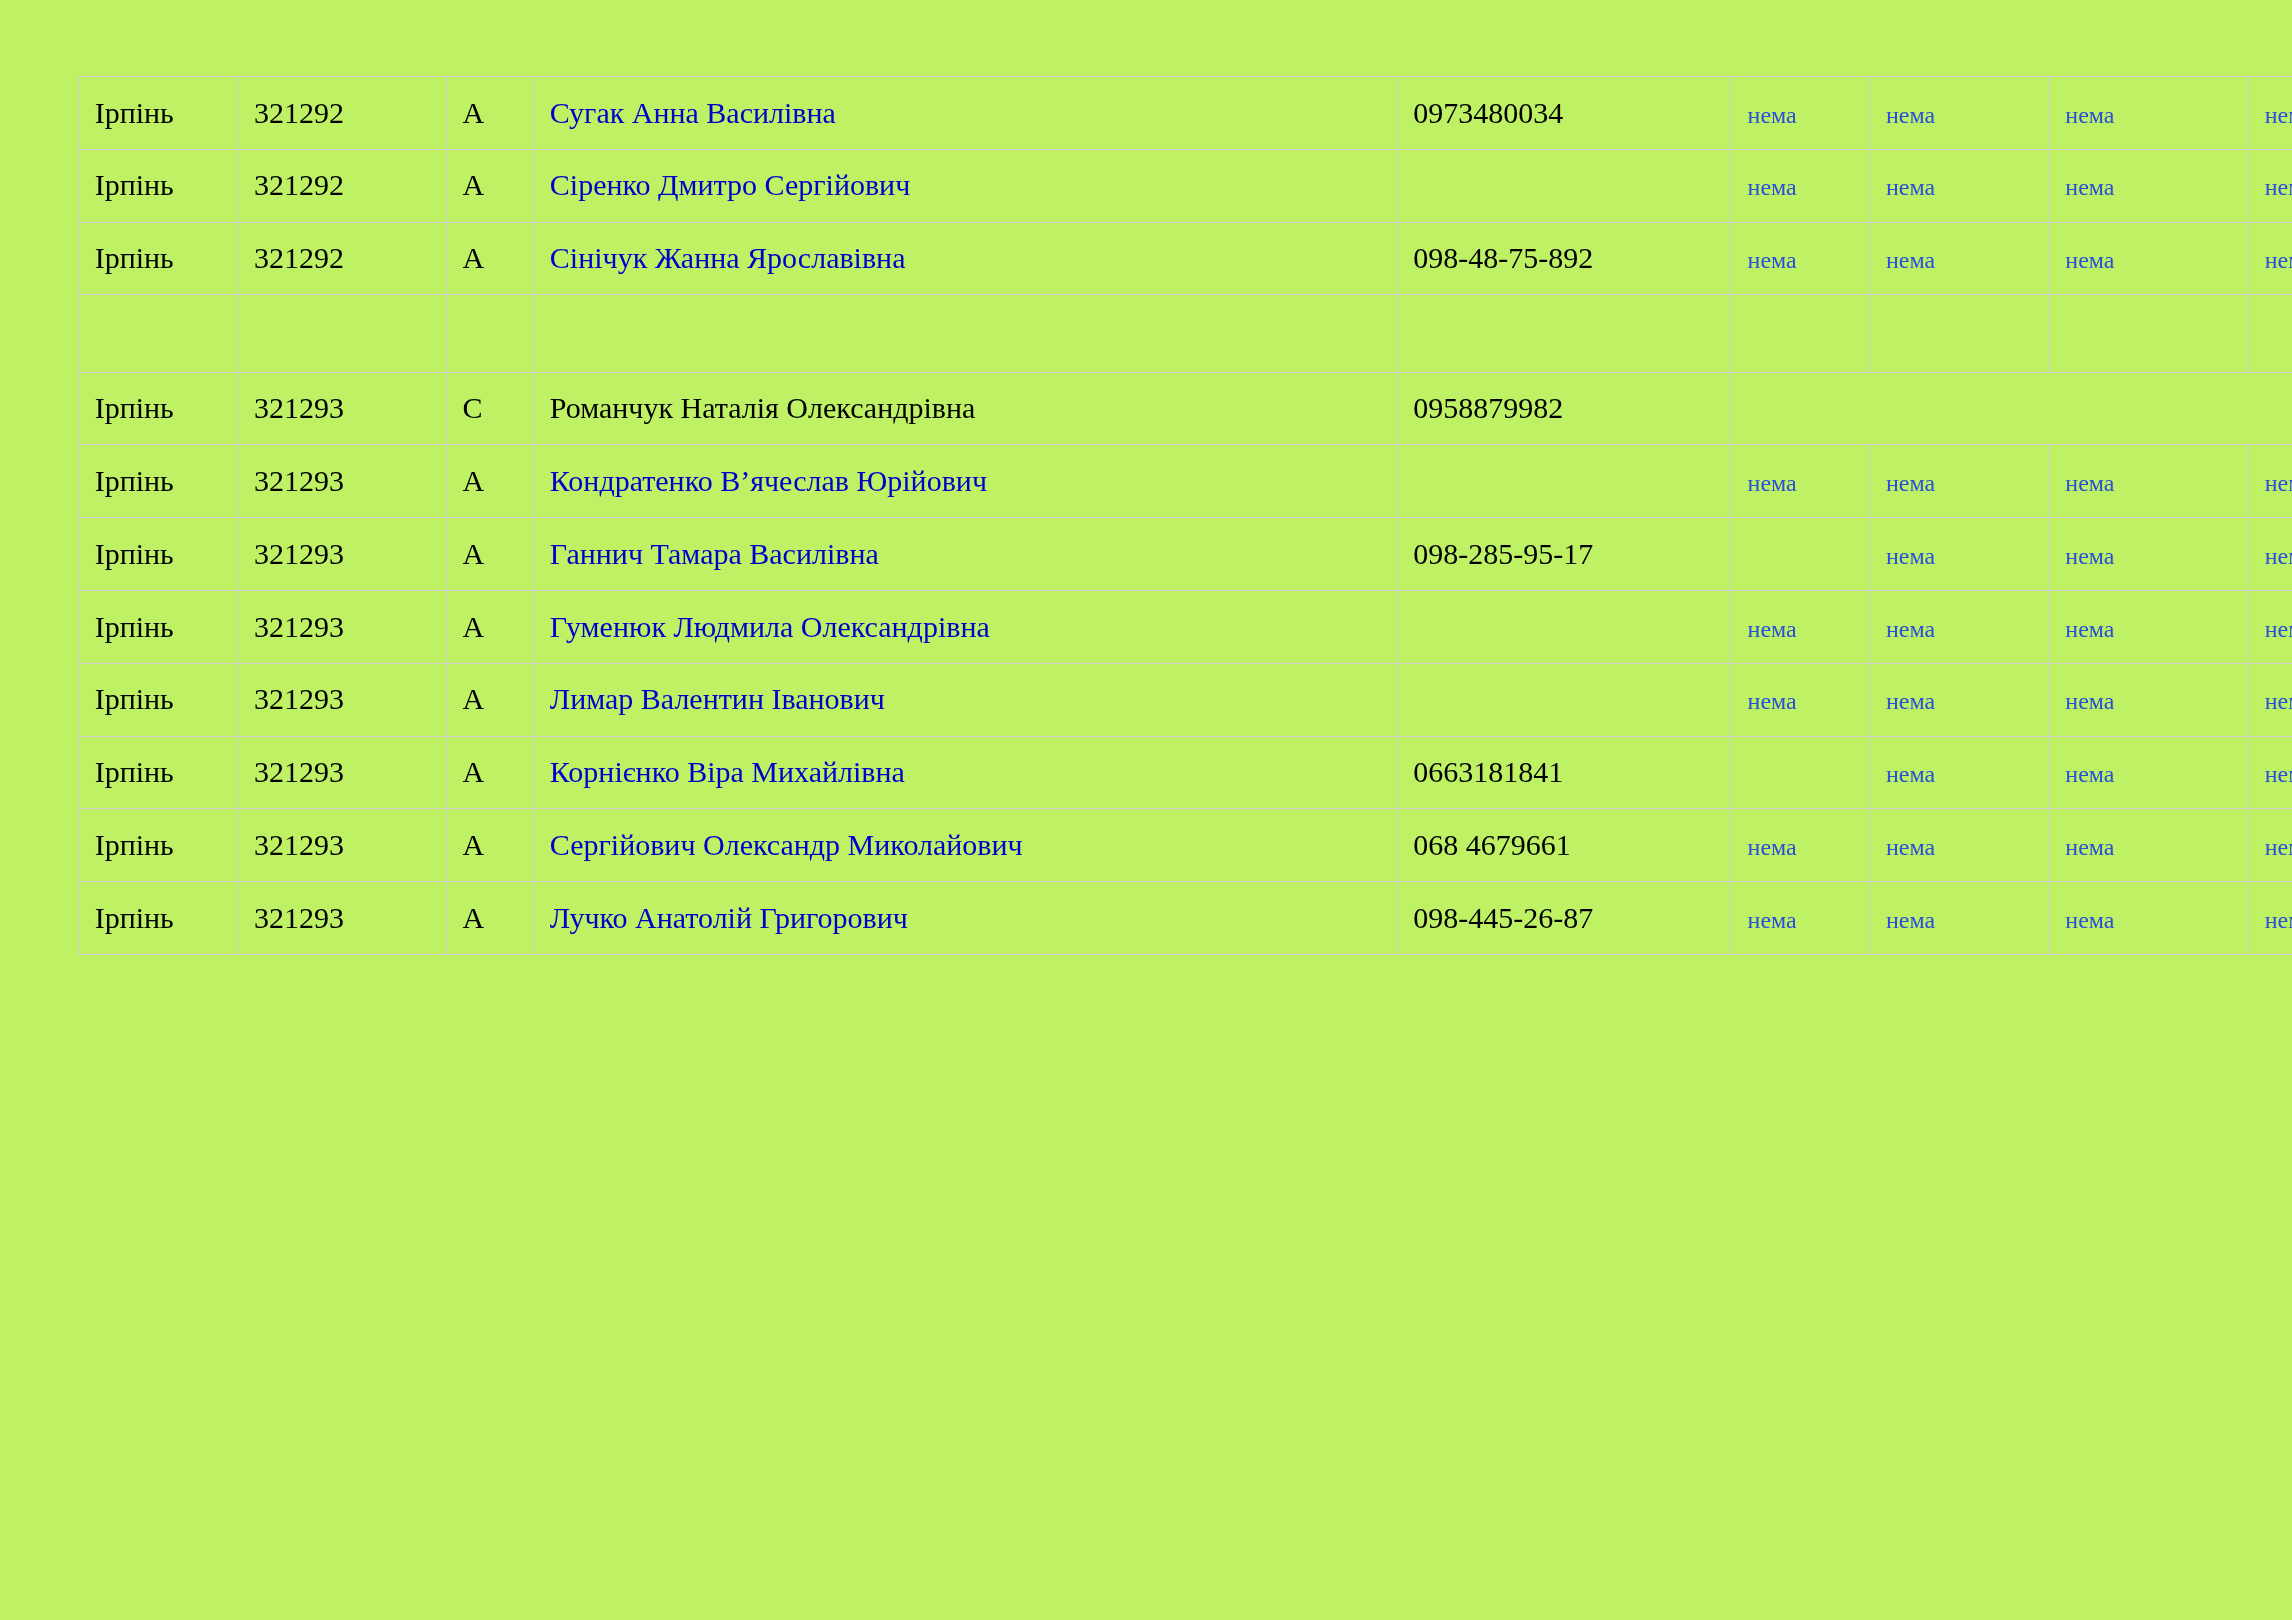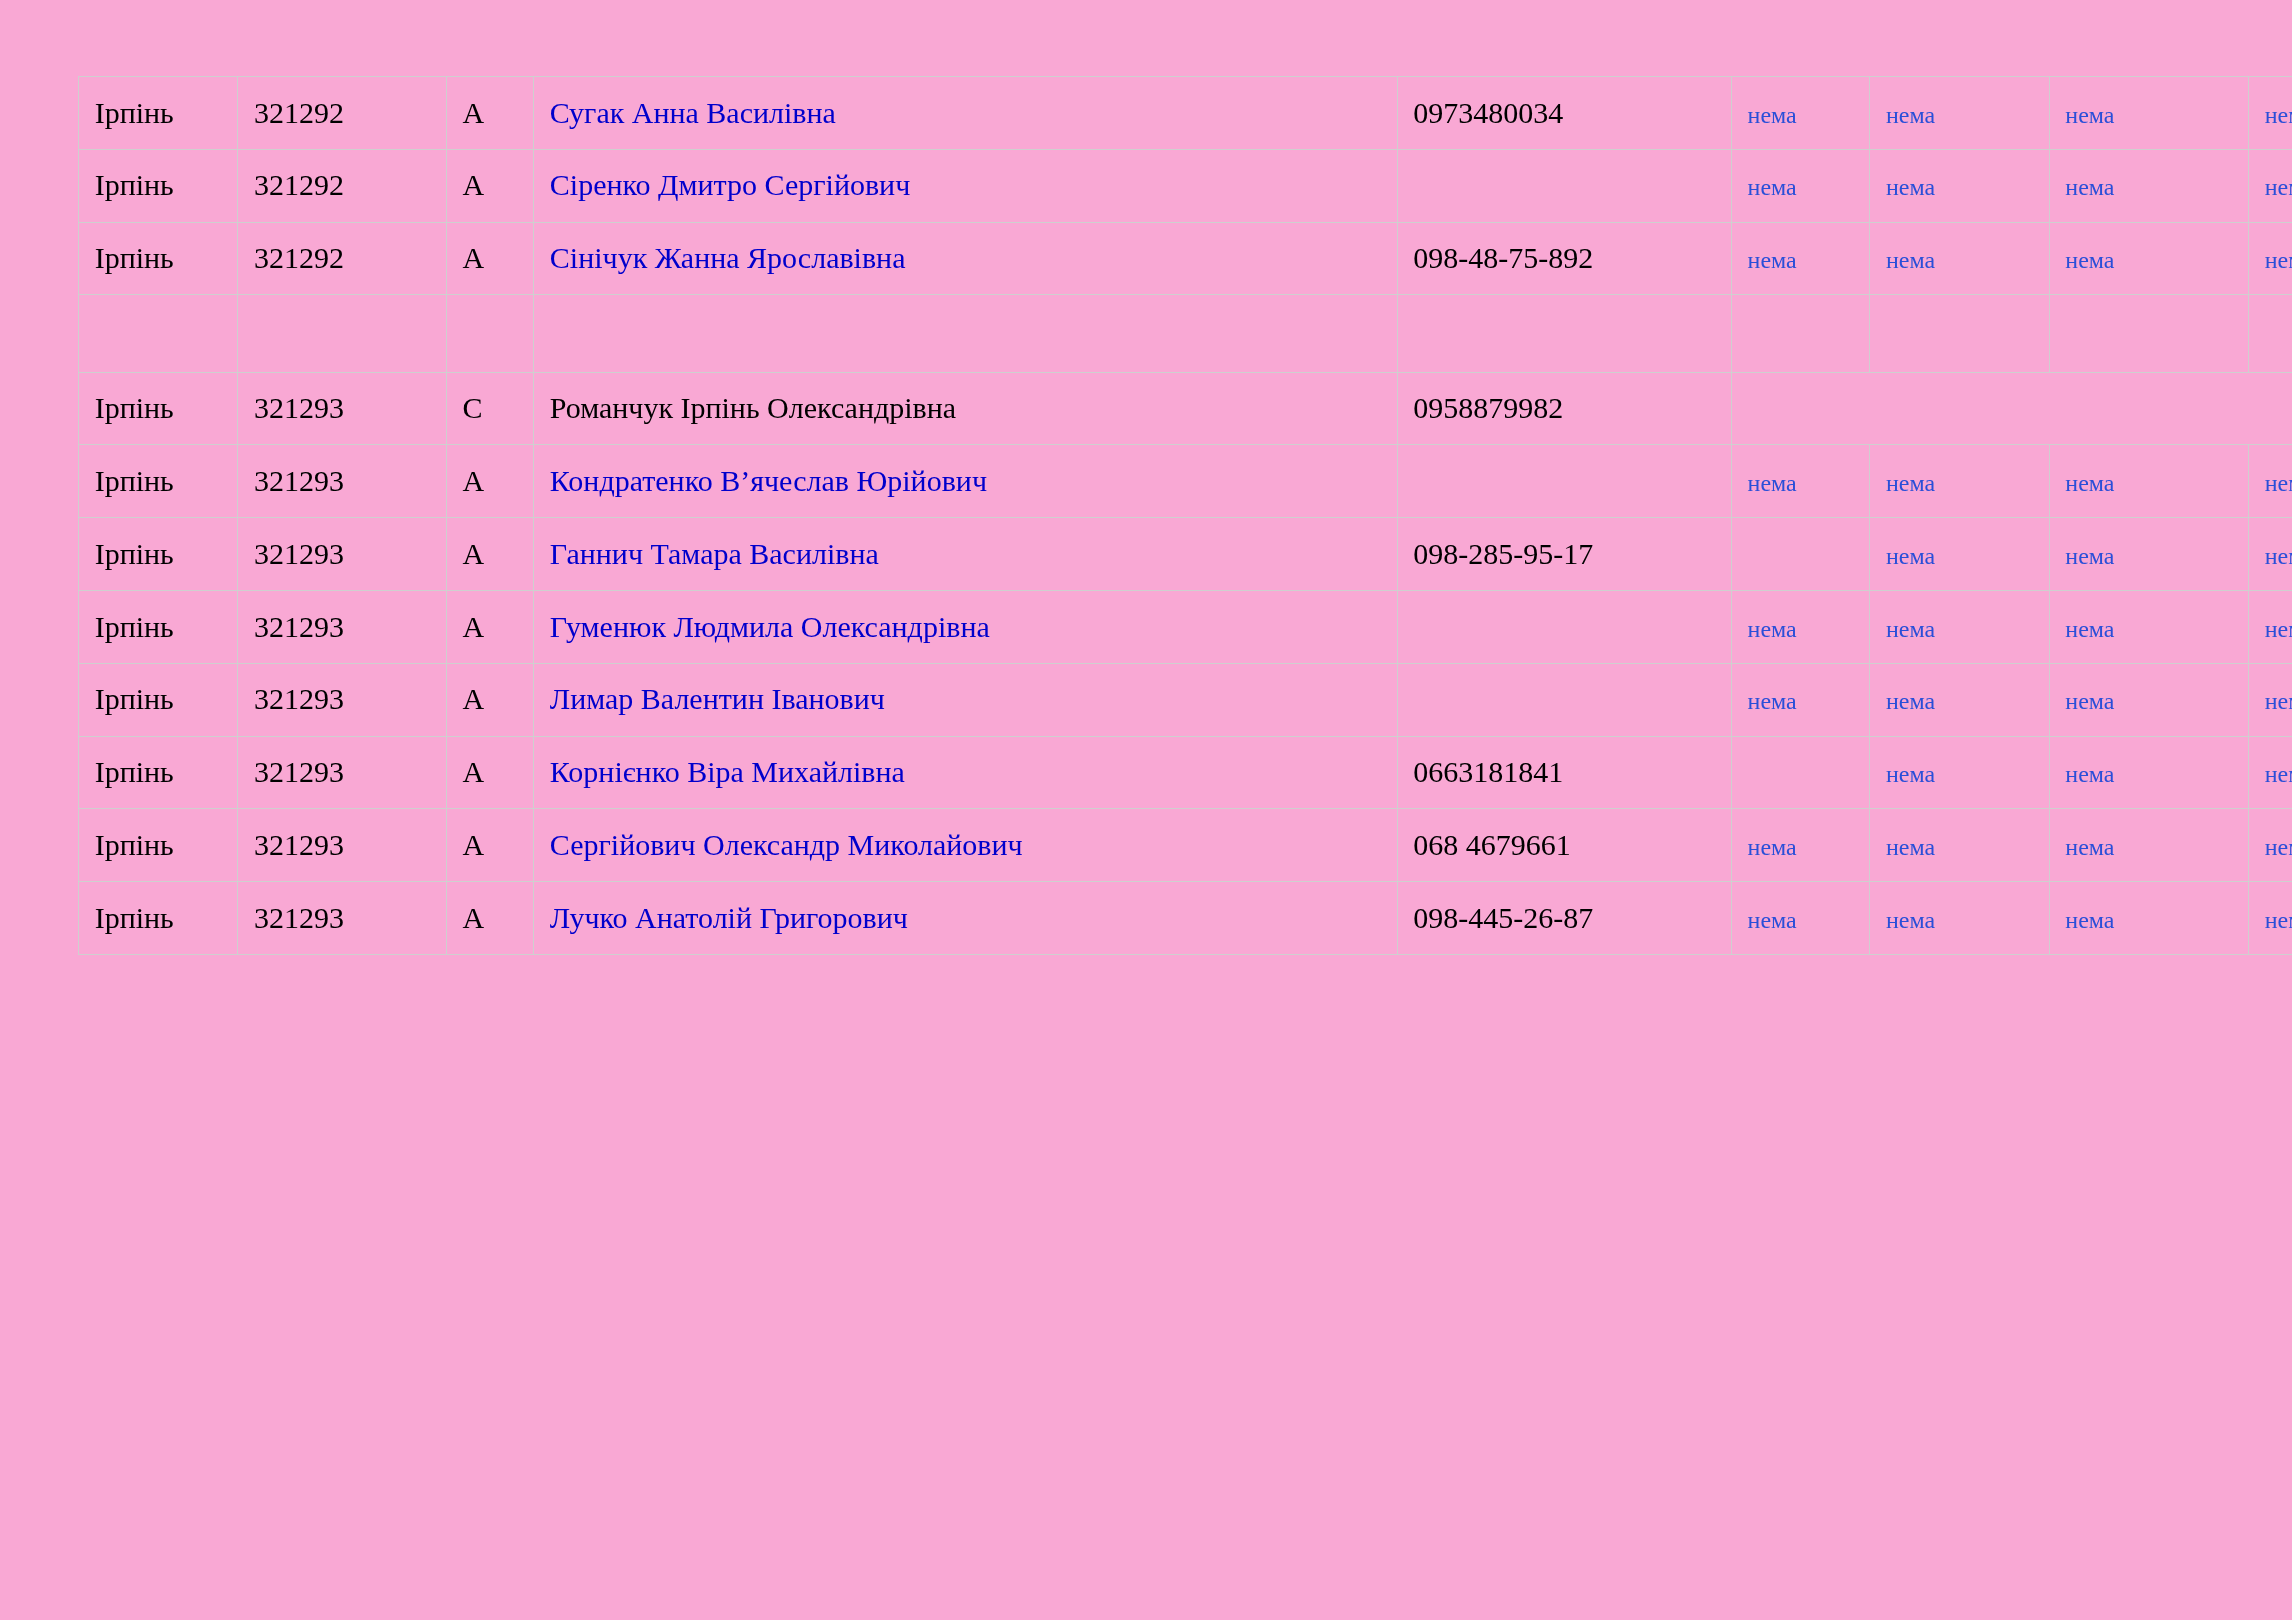--- a/index.html
+++ b/index.html
@@ -9,21 +9,21 @@
   }
   body {
     font-family: "Liberation Serif", serif;
     color: #000000;
   }
   .page {
     width: 2293px;
     height: 1620px;
     box-sizing: border-box;
     padding: 76px 0 0 78px;
-    background: #f9a8d4;
+    background: #bef264;
     position: relative;
   }
   table.data-table {
     border-collapse: collapse;
     table-layout: fixed;
     width: 2137px;
     font-size: 30px;
     line-height: 1.28;
   }
   table.data-table td {
@@ -104,21 +104,21 @@
           <td class="c-phone"></td>
           <td class="c-l1"></td>
           <td class="c-l2"></td>
           <td class="c-l3"></td>
           <td class="c-l4"></td>
         </tr>
         <tr>
           <td class="c-city">Ірпінь</td>
           <td class="c-code">321293</td>
           <td class="c-type">C</td>
-          <td class="c-name">Романчук Ірпінь Олександрівна</td>
+          <td class="c-name">Романчук Наталія Олександрівна</td>
           <td class="c-phone">0958879982</td>
           <td class="" colspan="4"></td>
         </tr>
         <tr>
           <td class="c-city">Ірпінь</td>
           <td class="c-code">321293</td>
           <td class="c-type">A</td>
           <td class="c-name"><span class="link">Кондратенко В’ячеслав Юрійович</span></td>
           <td class="c-phone"></td>
           <td class="c-l1"><span class="nema">нема</span></td>

